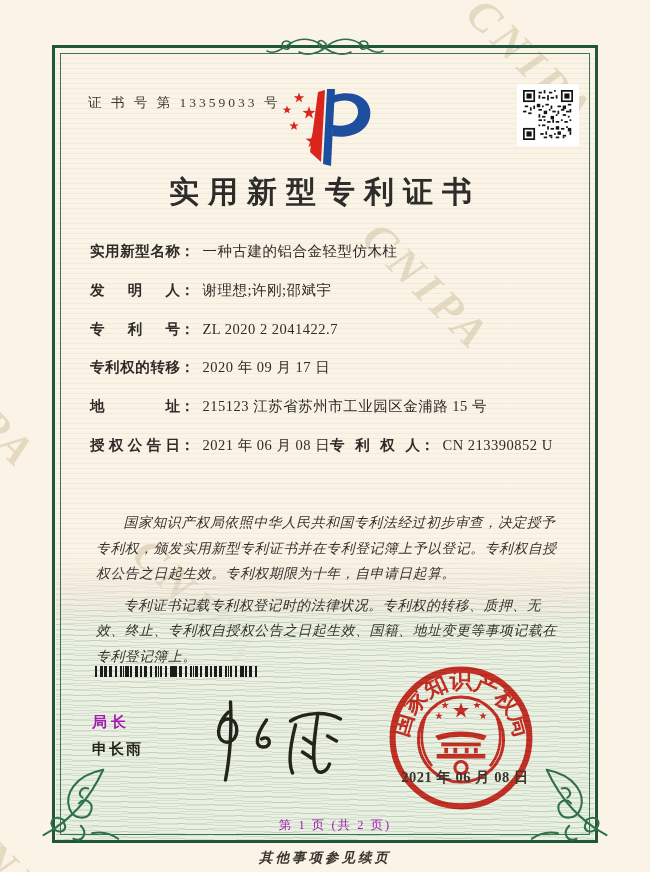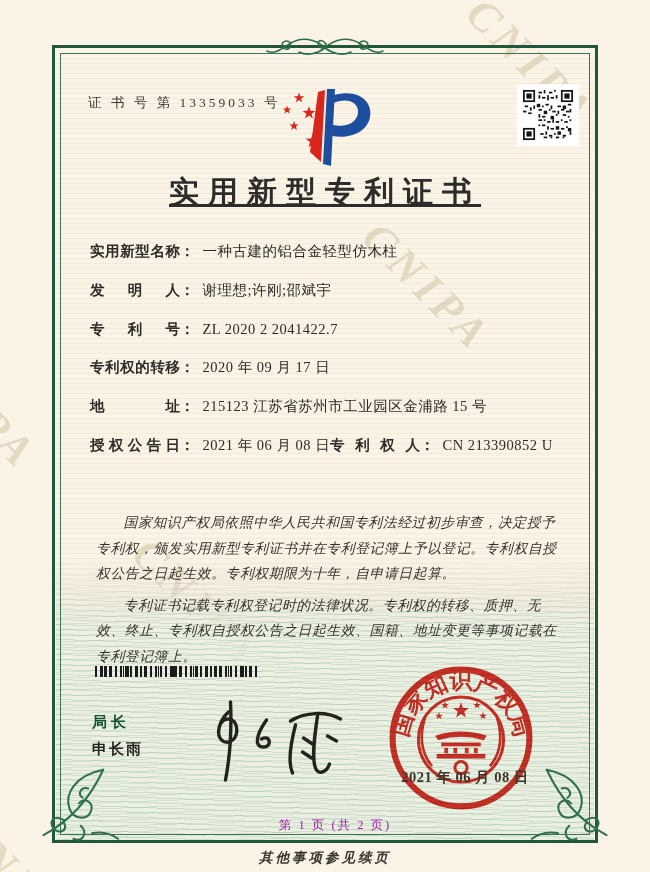--- a/index.html
+++ b/index.html
@@ -32,21 +32,21 @@
   }
   
   .frame-outer{position:absolute;left:52px;top:45px;right:52px;bottom:29px;border:3.5px solid #20573a;z-index:3;}
   .frame-inner{position:absolute;left:60px;top:53px;right:60px;bottom:37px;border:1px solid #3d7452;z-index:3;}
   .ornament{position:absolute;z-index:4;}
   
   .cert-no{position:absolute;left:88px;top:94px;z-index:5;font-size:13.5px;letter-spacing:3px;color:#3c3933;}
   .logo{position:absolute;left:272px;top:86px;width:110px;height:82px;z-index:5;}
   .title{
     position:absolute;left:0;top:172px;width:100%;text-align:center;z-index:5;
-    font-size:30px;font-weight:700;letter-spacing:9px;color:#2d2c2a;text-decoration:underline;
+    font-size:30px;font-weight:700;letter-spacing:9px;color:#2d2c2a;
   }
   
   .fields{position:absolute;left:90px;top:242px;width:474px;z-index:5;font-size:14.5px;}
   .frow{height:38.8px;position:relative;white-space:nowrap;}
   .lbl{
     display:inline-block;width:90px;font-weight:600;color:#2e2b28;
     text-align:justify;text-align-last:justify;vertical-align:top;
   }
   .colon{font-weight:600;margin-right:8px;}
   .val{letter-spacing:0.5px;color:#2e2b28;}
@@ -59,21 +59,21 @@
   
   .barcode{
     position:absolute;left:95px;top:666px;width:164px;height:11px;z-index:6;
     background:
       repeating-linear-gradient(90deg,#1c1c1c 0 2px,transparent 2px 5px),
       repeating-linear-gradient(90deg,#1c1c1c 0 1px,transparent 1px 7px),
       repeating-linear-gradient(90deg,transparent 0 9px,#1c1c1c 9px 11px,transparent 11px 23px);
   }
   
   .sig-title{position:absolute;left:92px;top:713px;z-index:6;
-    font-family:"DejaVu Sans","Liberation Sans",sans-serif;font-size:15px;font-weight:600;letter-spacing:4px;color:#14532d;}
+    font-family:"DejaVu Sans","Liberation Sans",sans-serif;font-size:15px;font-weight:600;letter-spacing:4px;color:#a21caf;}
   .sig-name{position:absolute;left:92px;top:740px;z-index:6;
     font-family:"DejaVu Sans","Liberation Sans",sans-serif;font-size:15px;font-weight:600;letter-spacing:2px;color:#26241f;}
   .sig-hand{position:absolute;left:188px;top:696px;width:165px;height:90px;z-index:6;}
   
   .seal{position:absolute;left:385px;top:662px;width:152px;height:152px;z-index:6;mix-blend-mode:multiply;opacity:0.95;}
   .seal-date{
     position:absolute;left:394px;top:768px;width:142px;z-index:7;text-align:center;
     font-size:14.5px;font-weight:700;color:#3b352d;letter-spacing:0.5px;
   }
   

